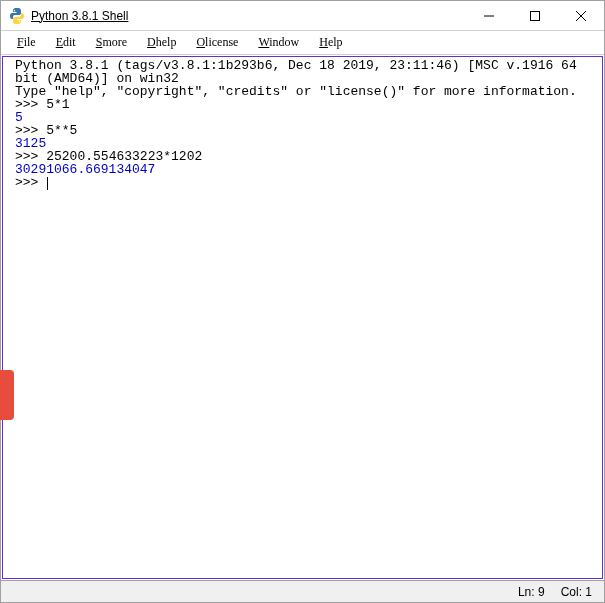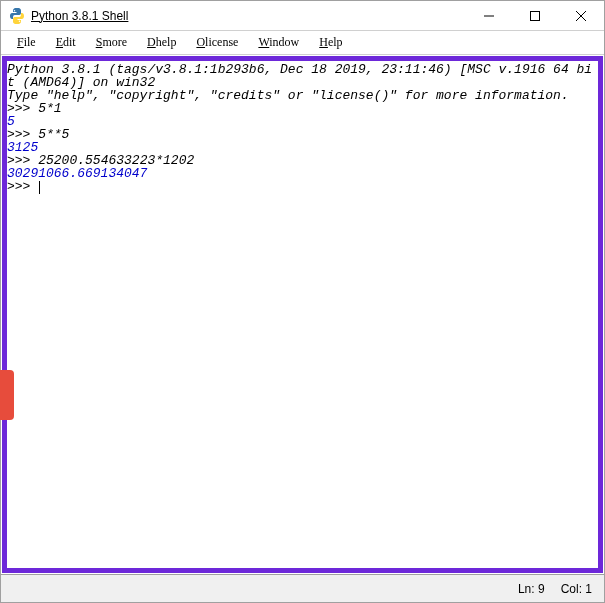--- a/index.html
+++ b/index.html
@@ -67,44 +67,43 @@
     .menu-item {
       padding: 2px 8px;
       font-size: 12px;
       color: #000;
       font-family: Liberation Serif, serif;
     }
     .menu-u { text-decoration: underline; }
     .content {
       flex: 1;
       background: #ffffff;
-      padding: 2px 0;
+      padding: 2px 12px;
       font-family: "Courier New", monospace;
       font-size: 13px;
       line-height: 1.0;
       white-space: pre-wrap;
       word-break: break-all;
       overflow-y: auto;
-      border: 5px solid #6d28d9;
+      border: 1px solid #6d28d9;
       margin: 1px;
       position: relative;
-      font-style: italic;
     }
     .blue { color: #0000cc; }
     .black { color: #000000; }
     .cursor {
       display: inline-block;
       width: 1px;
       height: 13px;
       background: #000;
       vertical-align: text-bottom;
       margin-left: 1px;
     }
     .statusbar {
-      height: 28px;
+      height: 22px;
       background: #f0f0f0;
       border-top: 1px solid #a0a0a0;
       display: flex;
       justify-content: flex-end;
       align-items: center;
       padding: 0 8px;
       font-size: 12px;
       gap: 8px;
     }
     .status-cell {

